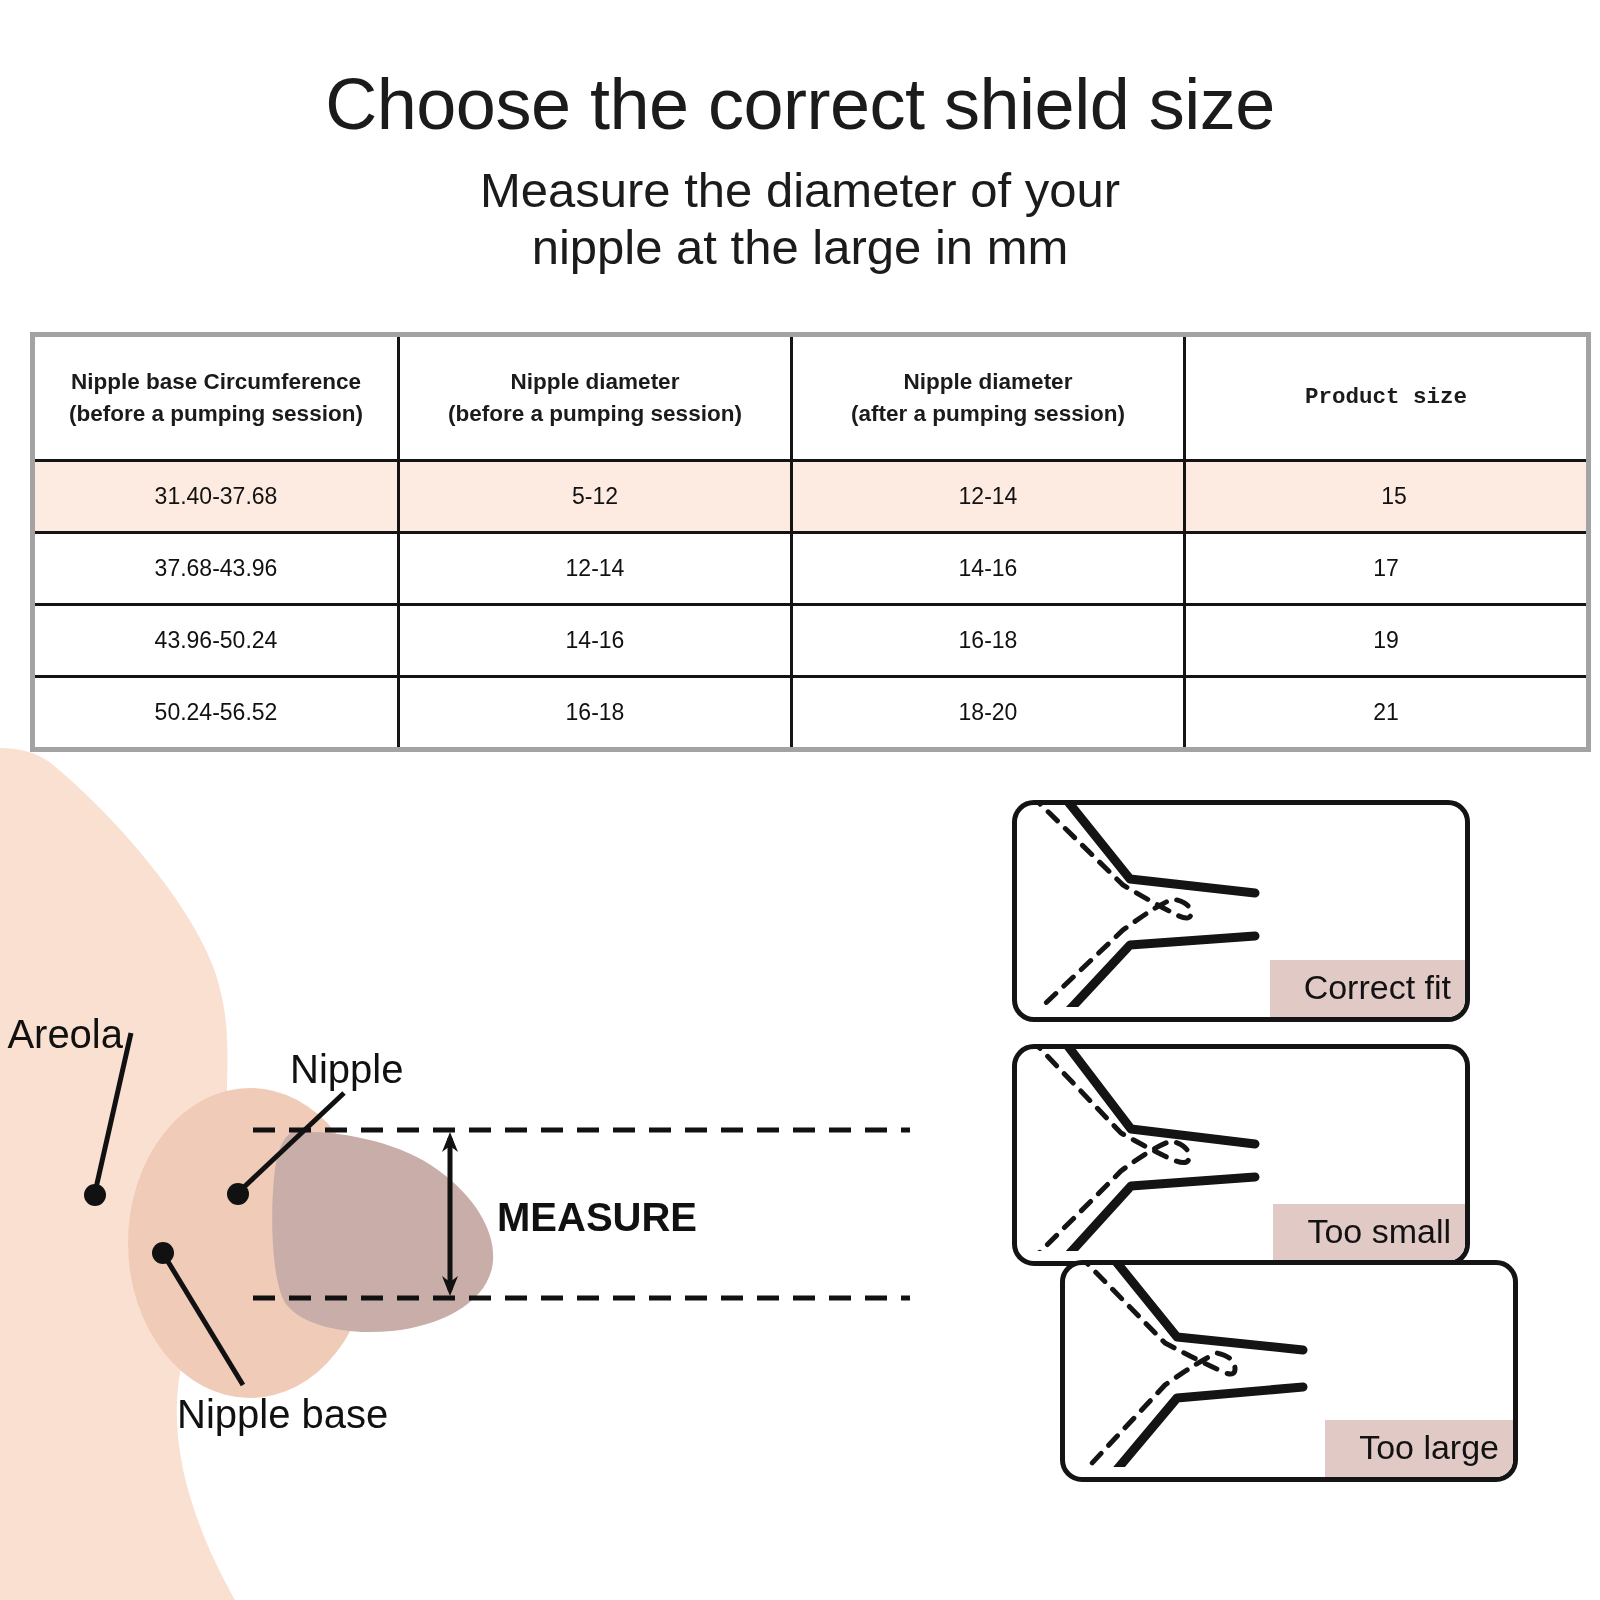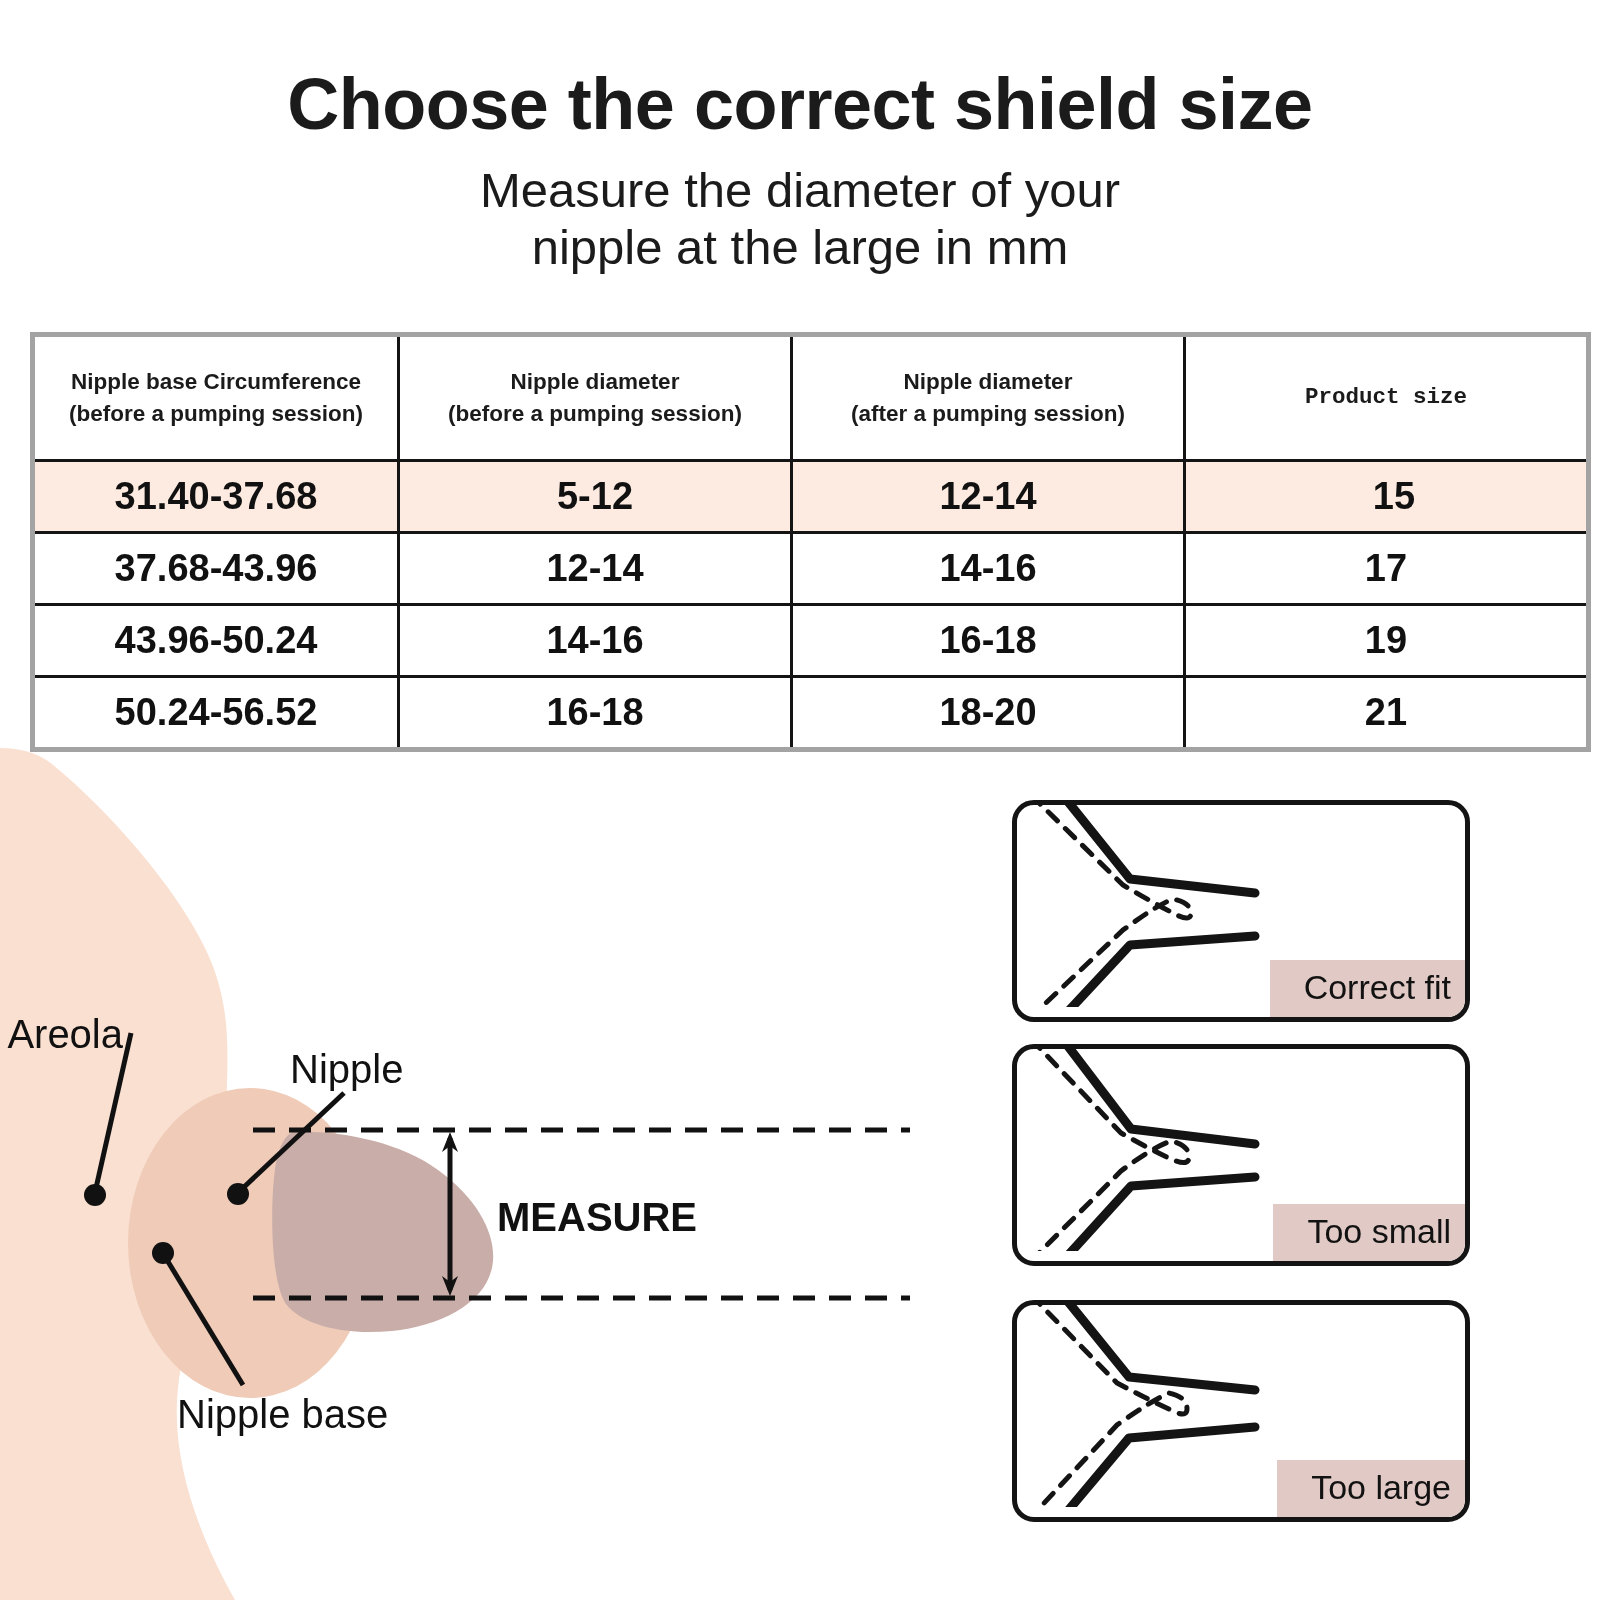--- a/index.html
+++ b/index.html
@@ -9,21 +9,21 @@
     font-family:"Liberation Sans", sans-serif;
     color:#1a1a1a;
     position:relative;
     overflow:hidden;
   }
   .page{position:relative;width:1600px;height:1600px;}
 
   
   .header{position:absolute;left:0;top:0;width:1600px;text-align:center;}
   .title{
-    font-size:72px;font-weight:bold;letter-spacing:-0.5px;
+    font-size:72px;font-weight:normal;letter-spacing:-0.5px;
     line-height:1.0;margin-top:68px;color:#1b1b1b;
   }
   .subtitle{
     font-size:49px;font-weight:normal;line-height:1.16;
     margin-top:22px;color:#1b1b1b;
   }
 
   
   .size-table{
     position:absolute;left:30px;top:332px;width:1542px;
@@ -35,21 +35,21 @@
     text-align:center;vertical-align:middle;
     background:#ffffff;padding:0;
   }
   .size-table thead th{
     height:122px;
     font-size:22.5px;font-weight:bold;line-height:1.42;
     color:#1b1b1b;
   }
   .size-table tbody td{
     height:69px;
-    font-size:38px;font-weight:bold;color:#111111;
+    font-size:23px;font-weight:normal;color:#111111;
   }
   .size-table tbody tr.highlight td{background:#FDEBE1;}
   .col-a{width:362px;}
   .col-b{width:390px;}
   .col-c{width:390px;}
   .col-d{width:400px;font-family:Liberation Mono, monospace;}
   .hdr-l1{display:block;}
   .hdr-l2{display:block;}
   td.cell-a{font-size:34px;}
 
@@ -59,21 +59,21 @@
 
   
   .fit-panels{position:absolute;left:1012px;top:800px;width:448px;}
   .fit-panel{
     position:absolute;left:0;width:448px;height:212px;
     border:5px solid #141414;border-radius:22px;
     background:#ffffff;overflow:hidden;
   }
   .fit-panel.p1{top:0;}
   .fit-panel.p2{top:244px;}
-  .fit-panel.p3{top:500px;}
+  .fit-panel.p3{top:460px;margin-left:48px;}
   .fit-panel svg{position:absolute;left:0;top:0;}
   .fit-label{
     position:absolute;right:0;bottom:0;
     background:#E1CAC5;
     color:#121212;
     font-size:34px;
     padding:8px 14px 10px 34px;
     border-bottom-right-radius:17px;
     line-height:1.15;
     white-space:nowrap;

